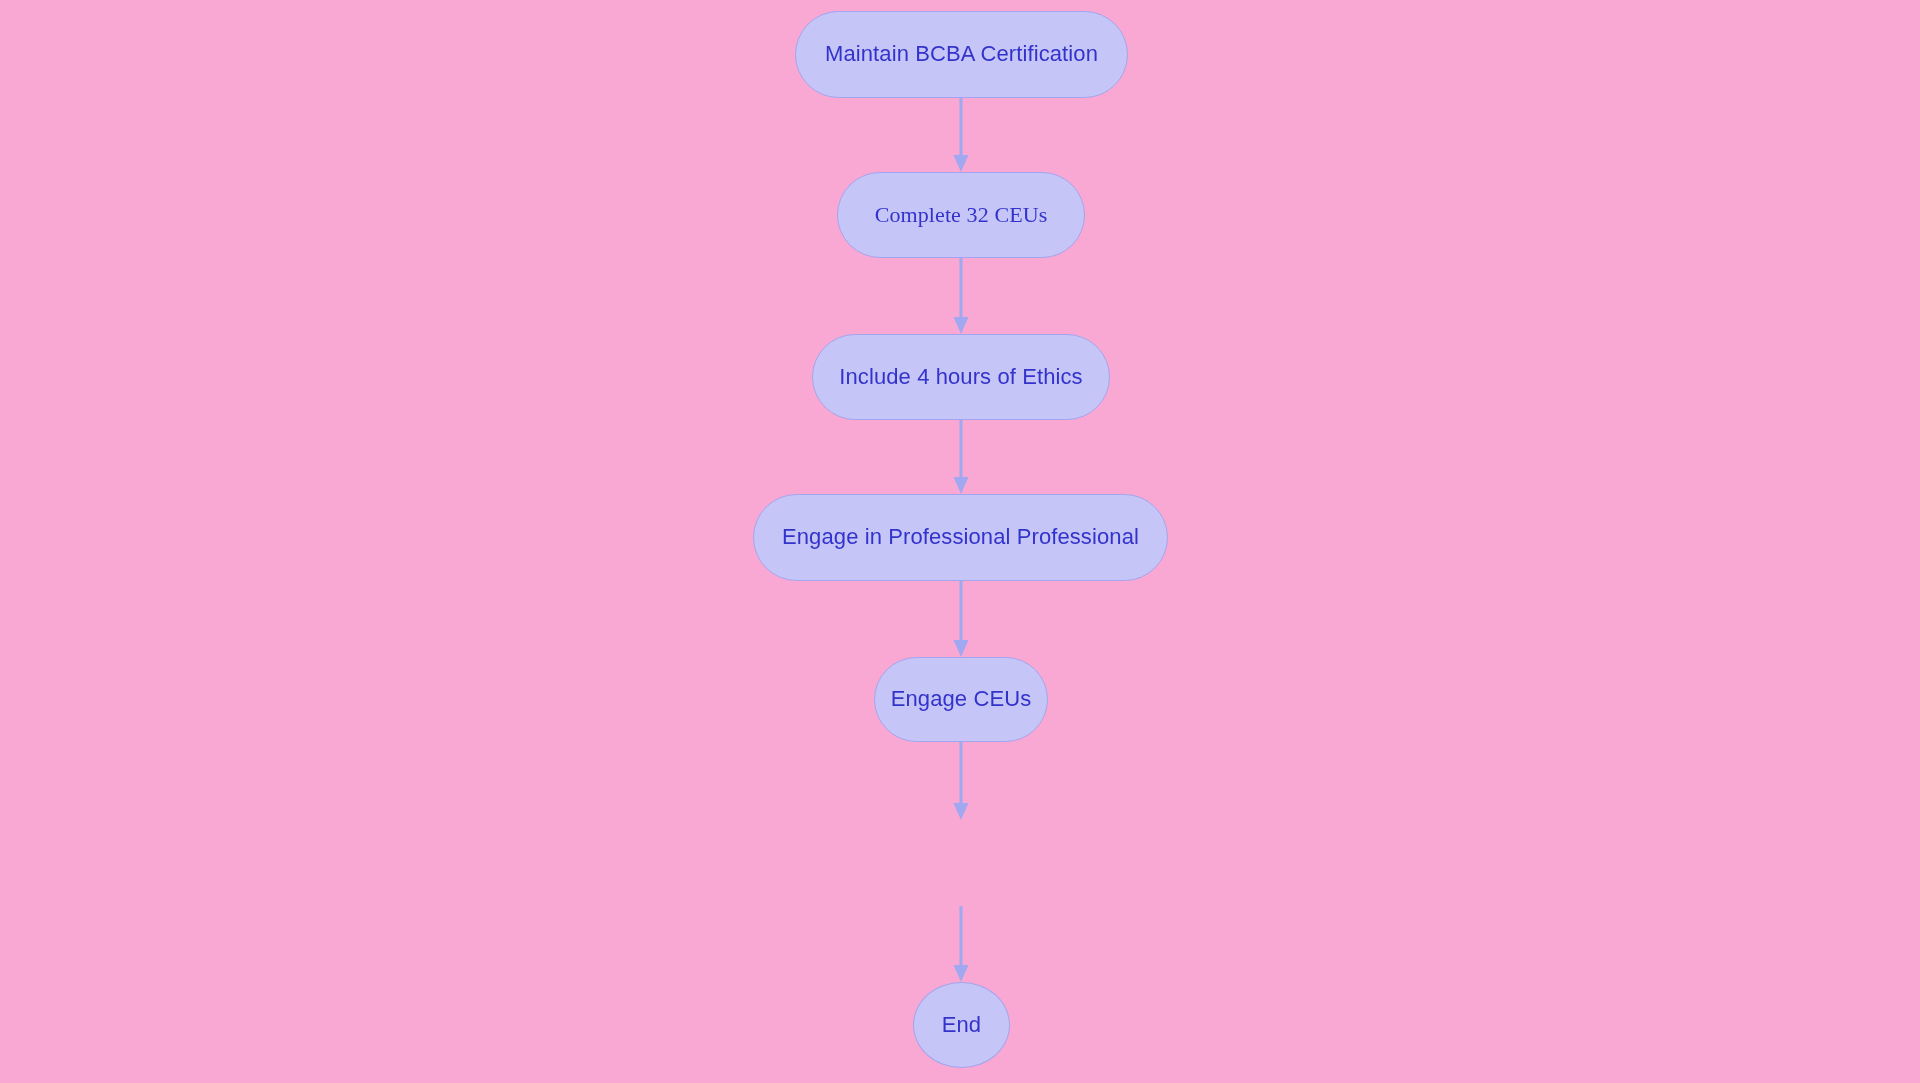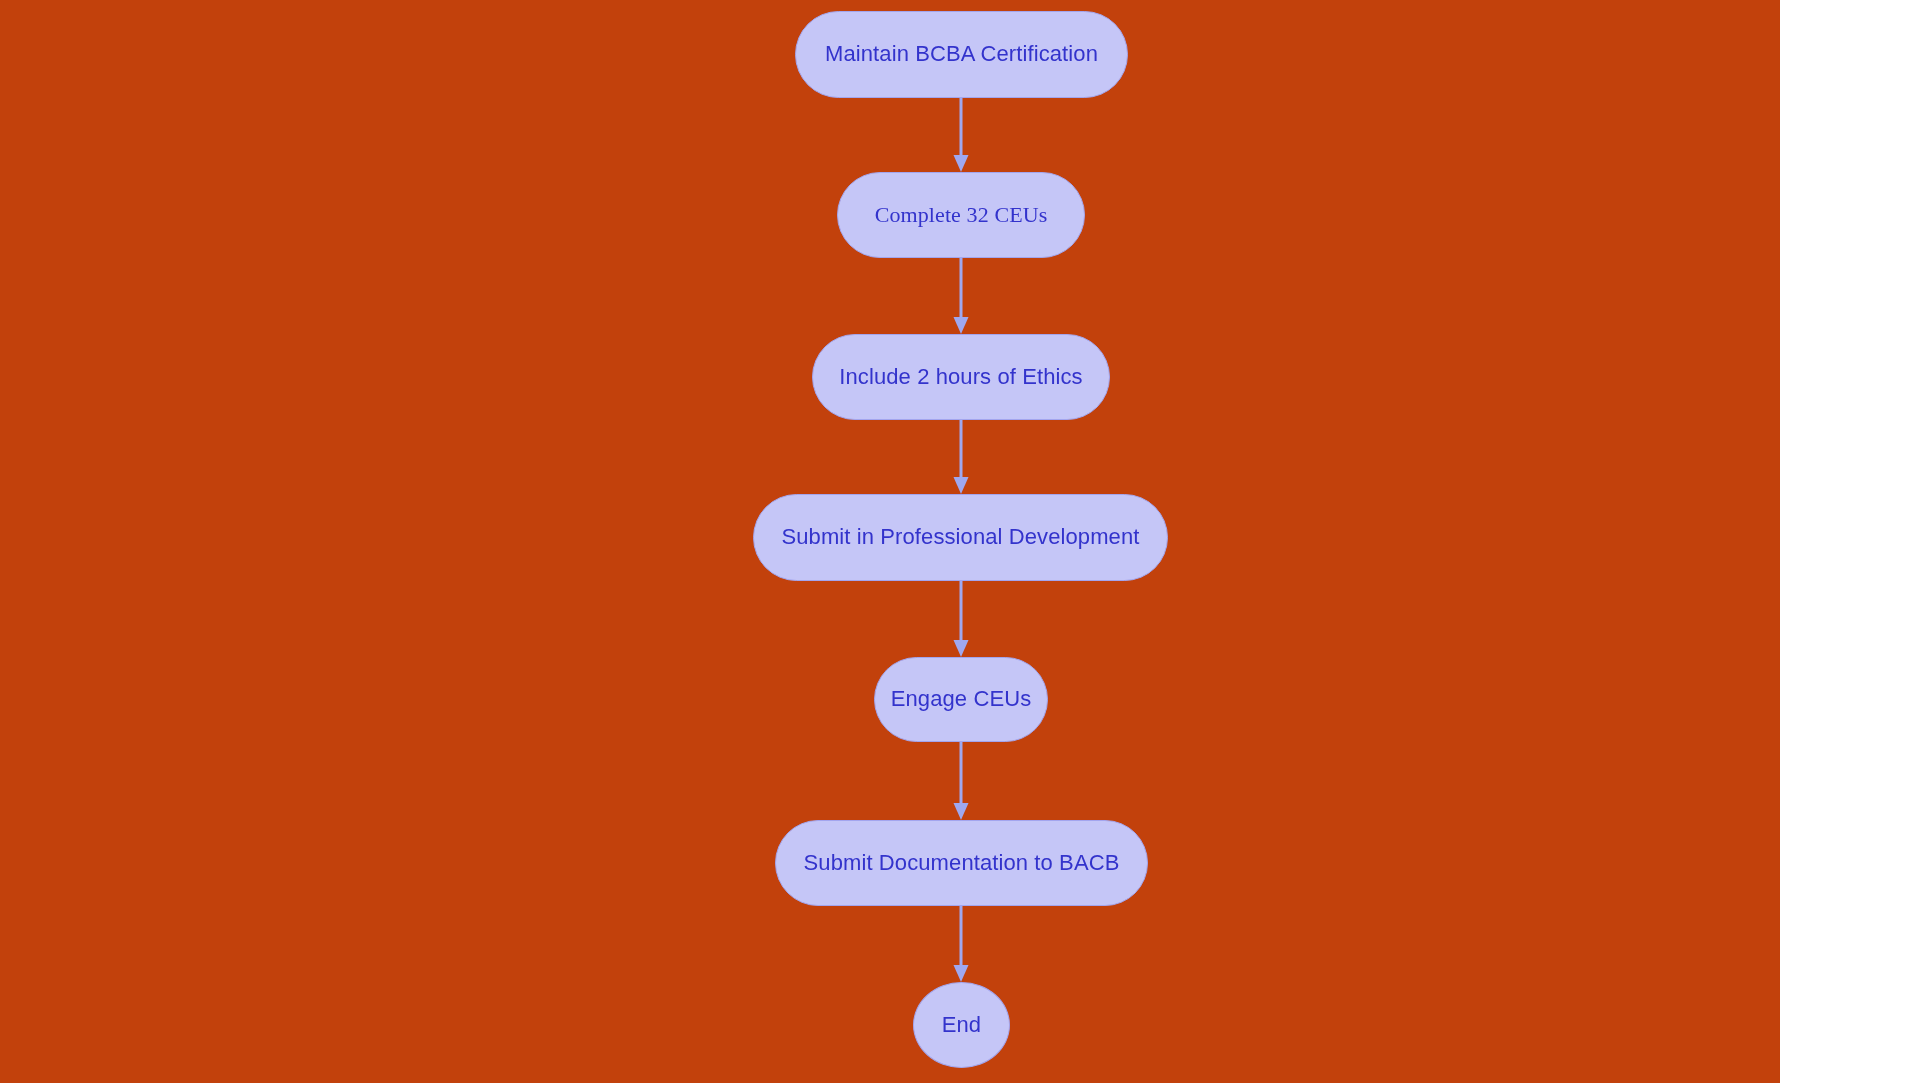--- a/index.html
+++ b/index.html
@@ -9,23 +9,23 @@
     background: #ffffff;
   }
   body {
     width: 1920px;
     height: 1083px;
     overflow: hidden;
     font-family: "Liberation Sans", "DejaVu Sans", sans-serif;
   }
   #flowchart-canvas {
     position: relative;
-    width: 1780px;
+    width: 1920px;
     height: 1083px;
-    background: #c2410c;
+    background: #f9a8d4;
   }
   #flow-svg {
     position: absolute;
     left: 0;
     top: 0;
     width: 1920px;
     height: 1083px;
   }
   .node {
     position: absolute;
@@ -89,32 +89,29 @@
 
   <div class="node pill" style="left:795px; top:11px; width:333px; height:87px;">
     <span class="node-label">Maintain BCBA Certification</span>
   </div>
 
   <div class="node pill" style="left:837px; top:172px; width:248px; height:86px;font-family:Liberation Serif, serif;">
     <span class="node-label">Complete 32 CEUs</span>
   </div>
 
   <div class="node pill" style="left:812px; top:334px; width:298px; height:86px;">
-    <span class="node-label">Include 2 hours of Ethics</span>
+    <span class="node-label">Include 4 hours of Ethics</span>
   </div>
 
   <div class="node pill" style="left:753px; top:494px; width:415px; height:87px;">
-    <span class="node-label">Submit in Professional Development</span>
+    <span class="node-label">Engage in Professional Professional</span>
   </div>
 
   <div class="node pill" style="left:874px; top:657px; width:174px; height:85px;">
     <span class="node-label">Engage CEUs</span>
   </div>
 
-  <div class="node pill" style="left:775px; top:820px; width:373px; height:86px;">
-    <span class="node-label">Submit Documentation to BACB</span>
-  </div>
 
   <div class="node ellipse" style="left:913px; top:982px; width:97px; height:86px;">
     <span class="node-label">End</span>
   </div>
 
 </div>
 
 </body></html>

